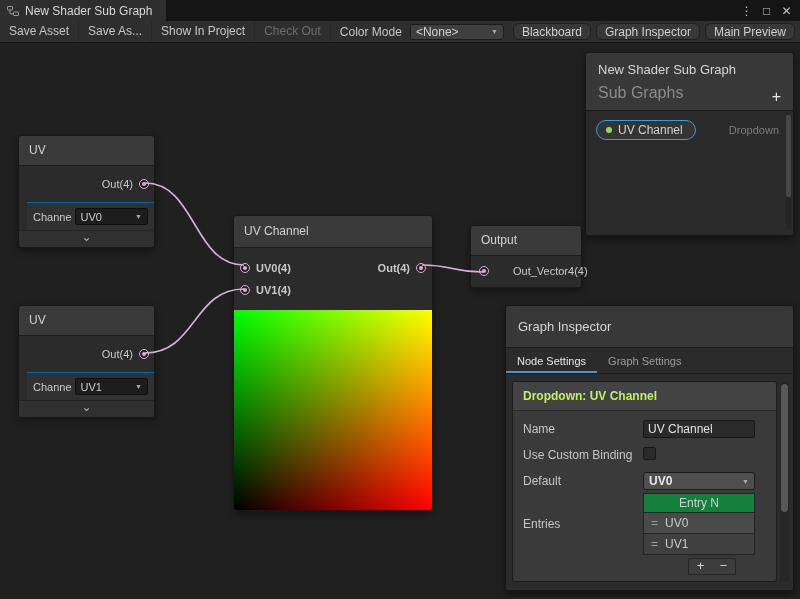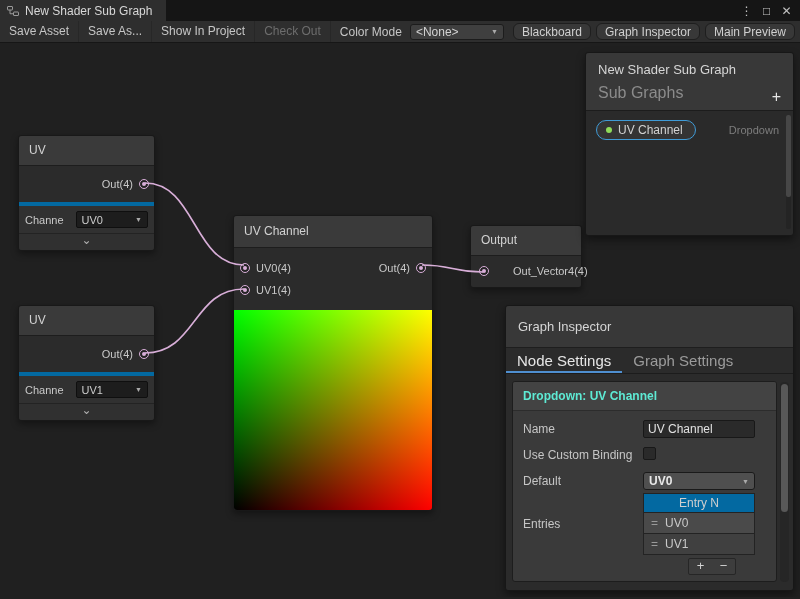--- a/index.html
+++ b/index.html
@@ -33,27 +33,27 @@
 
   
   .node { position:absolute; background:#2b2b2b; border:1px solid #181818; border-radius:3px; box-shadow:0 3px 7px rgba(0,0,0,.4); z-index:1; font-size:11px; color:#c9c9c9; }
   .node-header { height:30px; line-height:29px; padding:0 10px; background:#3a3a3a; border-bottom:1px solid #1d1d1d; font-size:12px; color:#d2d2d2; border-radius:3px 3px 0 0; }
   .port { width:10px; height:10px; border:1px solid #d8aed8; border-radius:50%; position:relative; background:#242424; flex:none; }
   .port::after { content:""; position:absolute; inset:2px; border-radius:50%; background:#d8aed8; }
 
   .node-uv1 { left:18px; top:135px; width:137px; }
   .node-uv2 { left:18px; top:305px; width:137px; }
   .out-row { height:36px; display:flex; align-items:center; justify-content:flex-end; gap:6px; padding-right:5px; }
-  .ctrl-row { display:flex; align-items:center; gap:12px; padding:5px 6px; background:#313131; border-top:4px solid #0369a1; }
+  .ctrl-row { display:flex; align-items:center; gap:3px; padding:5px 6px; background:#313131; border-top:1px solid #0369a1;margin-left:8px; }
   .mini-select { flex:1; height:17px; background:#1d1d1d; border:1px solid #0f0f0f; border-radius:2px; display:flex; align-items:center; justify-content:space-between; padding:0 5px; color:#cdcdcd; }
   .collapse-bar { height:17px; background:#303030; border-top:1px solid #232323; text-align:center; line-height:13px; color:#b0b0b0; border-radius:0 0 3px 3px; font-size:12px; }
 
   .node-uvch { left:233px; top:215px; width:200px; }
   .node-uvch .node-header { height:32px; line-height:31px; }
-  .uvch-body { display:flex; justify-content:space-between; padding:8px 0; }
+  .uvch-body { display:flex; justify-content:space-between; padding:8px 0;font-weight:bold; }
   .port-row { display:flex; align-items:center; gap:6px; height:20px; margin:2px 0; }
   .in-col .port-row { padding-left:6px; }
   .out-col .port-row { justify-content:flex-end; padding-right:6px; }
   .uv-preview { width:198px; height:200px; background-image:linear-gradient(to right,#000,#f00),linear-gradient(to top,#000,#0f0); background-blend-mode:screen; border-radius:0 0 3px 3px; }
 
   .node-output { left:470px; top:225px; width:112px; }
   .output-row { display:flex; align-items:center; gap:24px; padding:9px 8px 10px; }
 
   
   .blackboard { position:absolute; left:585px; top:52px; width:209px; height:184px; background:#2a2a2a; border:1px solid #171717; border-radius:3px; z-index:3; box-shadow:0 4px 9px rgba(0,0,0,.45); }
@@ -66,35 +66,35 @@
   .bb-pill { display:flex; align-items:center; gap:6px; border:1px solid #3f9bd7; border-radius:10px; padding:2px 12px 2px 9px; background:#343434; color:#d2d2d2; font-size:12px; }
   .bb-dot { width:6px; height:6px; border-radius:50%; background:#8fdc5a; flex:none; }
   .bb-type { color:#7d7d7d; font-size:11px; }
   .bb-scroll { position:absolute; right:2px; top:4px; bottom:6px; width:5px; background:#242424; border-radius:2px; }
   .bb-thumb { position:absolute; left:0; right:0; top:0; height:72%; background:#474747; border-radius:2px; }
 
   
   .inspector { position:absolute; left:505px; top:305px; width:289px; height:286px; background:#2b2b2b; border:1px solid #171717; border-radius:3px; z-index:3; box-shadow:0 4px 9px rgba(0,0,0,.45); }
   .insp-header { height:42px; display:flex; align-items:center; padding:0 12px; background:#383838; border-bottom:1px solid #1e1e1e; font-size:13px; color:#d6d6d6; border-radius:3px 3px 0 0; }
   .insp-tabs { height:26px; display:flex; align-items:stretch; background:#2b2b2b; border-bottom:1px solid #1c1c1c; }
-  .insp-tab { display:flex; align-items:center; padding:0 11px; font-size:15px; color:#9b9b9b; }
+  .insp-tab { display:flex; align-items:center; padding:0 11px; font-size:11px; color:#9b9b9b; }
   .insp-tab.active { color:#e6e6e6; box-shadow:inset 0 -2px 0 #4f8fd0; }
   .insp-body { position:absolute; left:0; right:0; top:69px; bottom:0; padding:6px 16px 8px 6px; }
   .insp-box { height:100%; background:#3a3a3a; border:1px solid #1d1d1d; border-radius:3px; overflow:hidden; }
-  .box-header { padding:7px 10px; background:#434343; border-bottom:1px solid #2c2c2c; font-weight:bold; font-size:12px; color:#5eead4; }
+  .box-header { padding:7px 10px; background:#434343; border-bottom:1px solid #2c2c2c; font-weight:bold; font-size:12px; color:#bef264; }
   .field-row { display:flex; align-items:center; padding:0 21px 0 10px; margin-top:9px; font-size:12px; }
   .field-row.top { align-items:center; }
   .field-label { flex:1; color:#c6c6c6; line-height:1.35; }
   .field-ctrl { width:112px; flex:none; }
   .text-input { width:112px; height:18px; background:#2a2a2a; border:1px solid #181818; border-radius:2px; color:#e2e2e2; font-size:12px; padding:0 4px; font-family:"Liberation Sans",sans-serif; }
   .checkbox { width:13px; height:13px; background:#2a2a2a; border:1px solid #181818; border-radius:2px; display:inline-block; }
   .default-select { height:18px; background:#4f4f4f; border:1px solid #1a1a1a; border-radius:3px; display:flex; align-items:center; justify-content:space-between; padding:0 5px; color:#e8e8e8; font-weight:bold; }
   .entries-row { margin-top:3px; }
   .entries-list { width:112px; flex:none; font-size:12px; }
-  .entries-header { background:#0369a1; border:1px solid #232323; text-align:center; padding:2px 0; color:#cfcfcf; }
+  .entries-header { background:#15803d; border:1px solid #232323; text-align:center; padding:2px 0; color:#cfcfcf; }
   .entry-row { display:flex; align-items:center; gap:7px; padding:3px 7px; background:#404040; border:1px solid #232323; border-top:none; }
   .entry-row.selected { background:#4a4a4a; }
   .drag { color:#9a9a9a; }
   .list-footer { display:flex; justify-content:flex-end; padding:3px 40px 0 0; }
   .footer-bar { background:#3d3d3d; border:1px solid #262626; border-radius:2px; display:flex; }
   .fbtn { width:23px; height:15px; line-height:13px; text-align:center; color:#d4d4d4; font-size:13px; }
   .insp-scroll { position:absolute; right:4px; top:76px; bottom:8px; width:9px; background:#262626; border-radius:4px; z-index:4; }
   .insp-thumb { position:absolute; left:1px; right:1px; top:2px; height:128px; background:#585858; border-radius:4px; }
 </style>
 </head>

